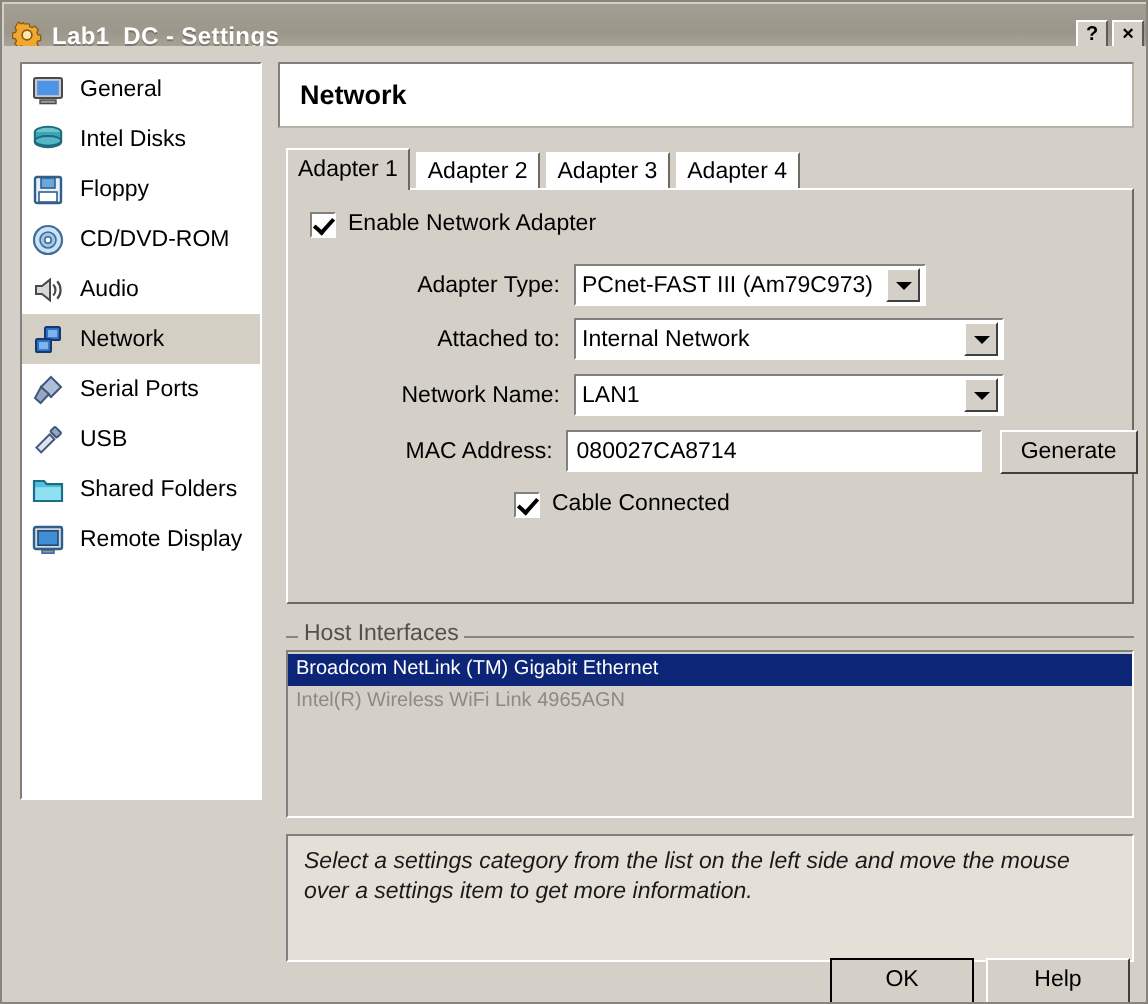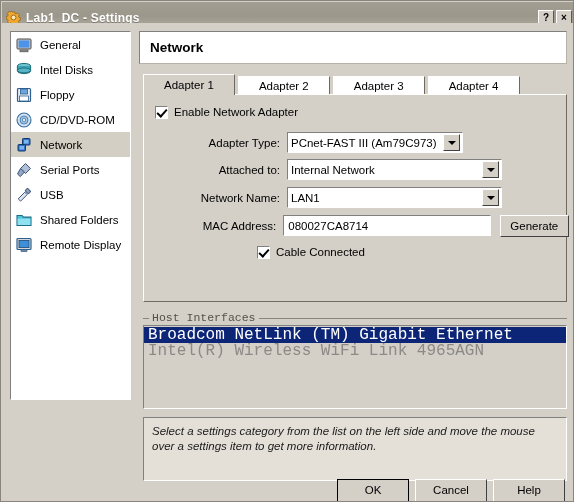--- a/index.html
+++ b/index.html
@@ -148,21 +148,21 @@
   #tabstrip {
     position: absolute;
     left: 4px; top: 43px;
     width: 424px;
     height: 21px;
     display: flex;
     align-items: flex-end;
   }
   .tab {
     height: 19px;
-    padding: 0 20px;
+    padding: 0 5px;
     background: #ffffff;
     border-top: 1px solid #ffffff;
     border-left: 1px solid #ffffff;
     border-right: 1px solid #6e6a60;
     border-bottom: none;
     box-sizing: border-box;
     display: flex;
     align-items: center;
     font-size: 11.5px;
     color: #000;
@@ -306,21 +306,20 @@
     color: #000;
     cursor: default;
   }
 
   
   #host-group {
     position: absolute;
     left: 4px; top: 280px;
     width: 388px;
     height: 98px;
-    font-family: Liberation Mono, monospace;
   }
   #host-group .grp-label {
     position: absolute;
     left: 6px; top: 0;
     font-size: 11.5px;
     color: #555049;
     background: #d4d0c8;
     padding: 0 3px;
     z-index: 2;
   }
@@ -342,21 +341,21 @@
     border-right: 1px solid #ffffff;
     border-bottom: 1px solid #ffffff;
     box-sizing: border-box;
     overflow: hidden;
     padding-top: 1px;
   }
   .host-item {
     height: 16px;
     line-height: 16px;
     padding-left: 4px;
-    font-size: 16px;
+    font-size: 10px;
     white-space: nowrap;
     cursor: default;
   }
   .host-item.selected {
     background: #0c2577;
     color: #ffffff;
   }
   .host-item.disabled {
     color: #8c8a86;
   }
@@ -462,20 +461,28 @@
 
       <div class="side-item">
         <svg class="s-ico" viewBox="0 0 18 18">
           <circle cx="9" cy="9" r="7" fill="#cfe2f2" stroke="#3c6e9e" stroke-width="1.1"></circle>
           <circle cx="9" cy="9" r="4" fill="#9fc6e6" stroke="#3c6e9e" stroke-width="0.8"></circle>
           <circle cx="9" cy="9" r="1.6" fill="#ffffff" stroke="#3c6e9e" stroke-width="0.8"></circle>
         </svg>
         <span class="s-lbl">CD/DVD-ROM</span>
       </div>
 
+      <div class="side-item">
+        <svg class="s-ico" viewBox="0 0 18 18">
+          <path d="M3 7h3l4-3.2v10.4L6 11H3z" fill="#d8d8d8" stroke="#4a4a4a" stroke-width="1"></path>
+          <path d="M11.6 6.2a4 4 0 0 1 0 5.6" fill="none" stroke="#4a4a4a" stroke-width="1.1"></path>
+          <path d="M13.6 4.6a6.6 6.6 0 0 1 0 8.8" fill="none" stroke="#4a4a4a" stroke-width="1.1"></path>
+        </svg>
+        <span class="s-lbl">Audio</span>
+      </div>
 
       <div class="side-item selected">
         <svg class="s-ico" viewBox="0 0 18 18">
           <rect x="7.5" y="2.5" width="7.5" height="6.5" rx="0.8" fill="#2f6fc4" stroke="#123a6e" stroke-width="1"></rect>
           <rect x="9" y="4" width="4.6" height="3.6" fill="#7db4ee"></rect>
           <rect x="3" y="8.5" width="7.5" height="6.5" rx="0.8" fill="#2f6fc4" stroke="#123a6e" stroke-width="1"></rect>
           <rect x="4.5" y="10" width="4.6" height="3.6" fill="#7db4ee"></rect>
         </svg>
         <span class="s-lbl">Network</span>
       </div>
@@ -586,18 +593,17 @@
           <div class="host-item disabled">Intel(R) Wireless WiFi Link 4965AGN</div>
         </div>
       </div>
 
       <div id="hintbox">Select a settings category from the list on the left side and move the mouse over a settings item to get more information.</div>
 
     </div>
 
     <div id="btnbar">
       <div class="dlgbtn default">OK</div>
-      <div class="dlgbtn">Cancel</div>
       <div class="dlgbtn">Help</div>
     </div>
 
   </div>
 </div>
 
 </body></html>

